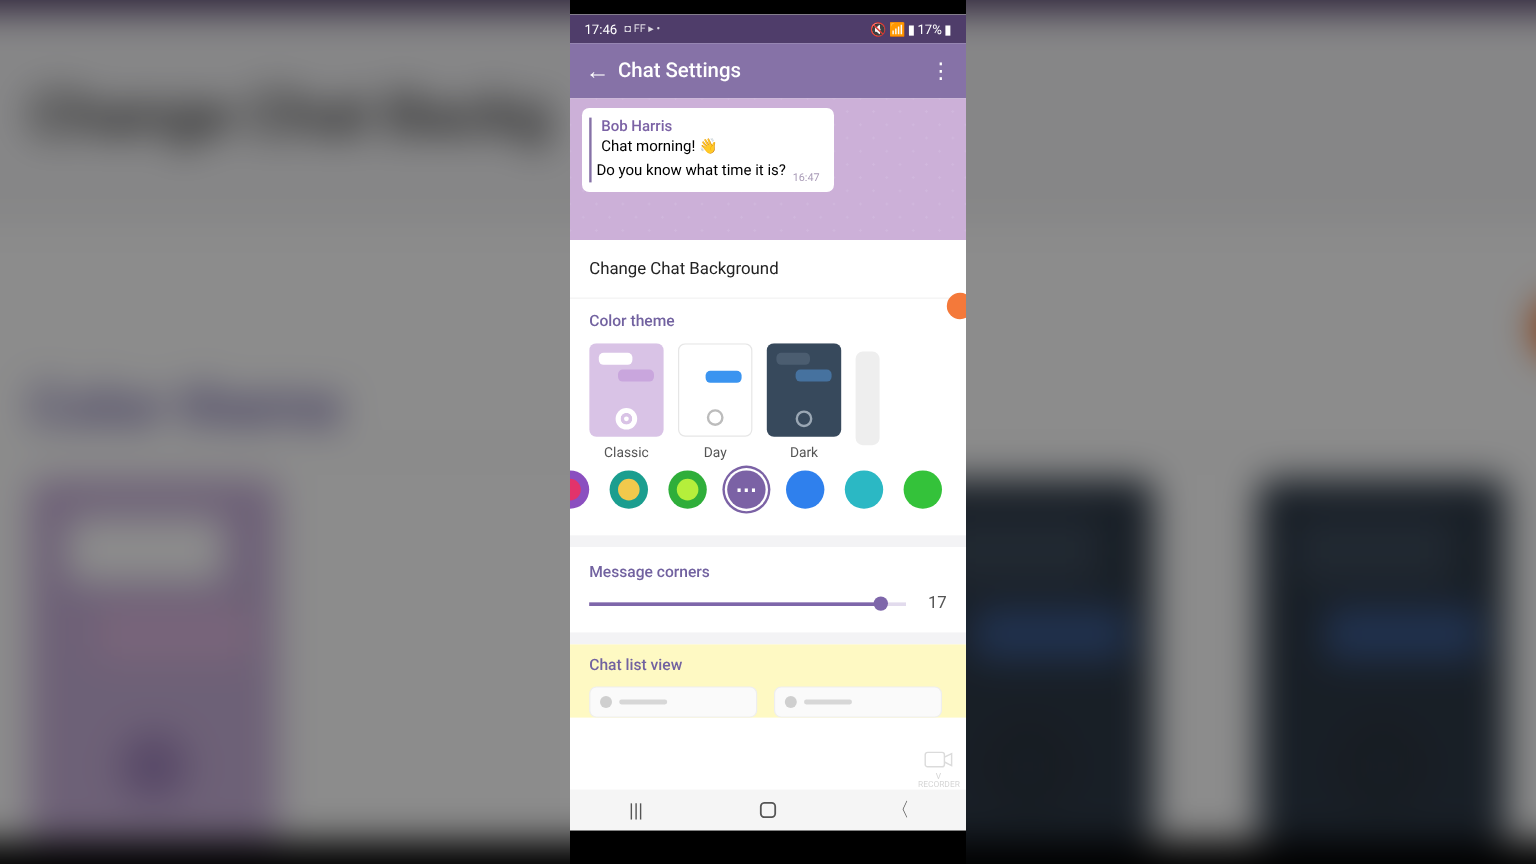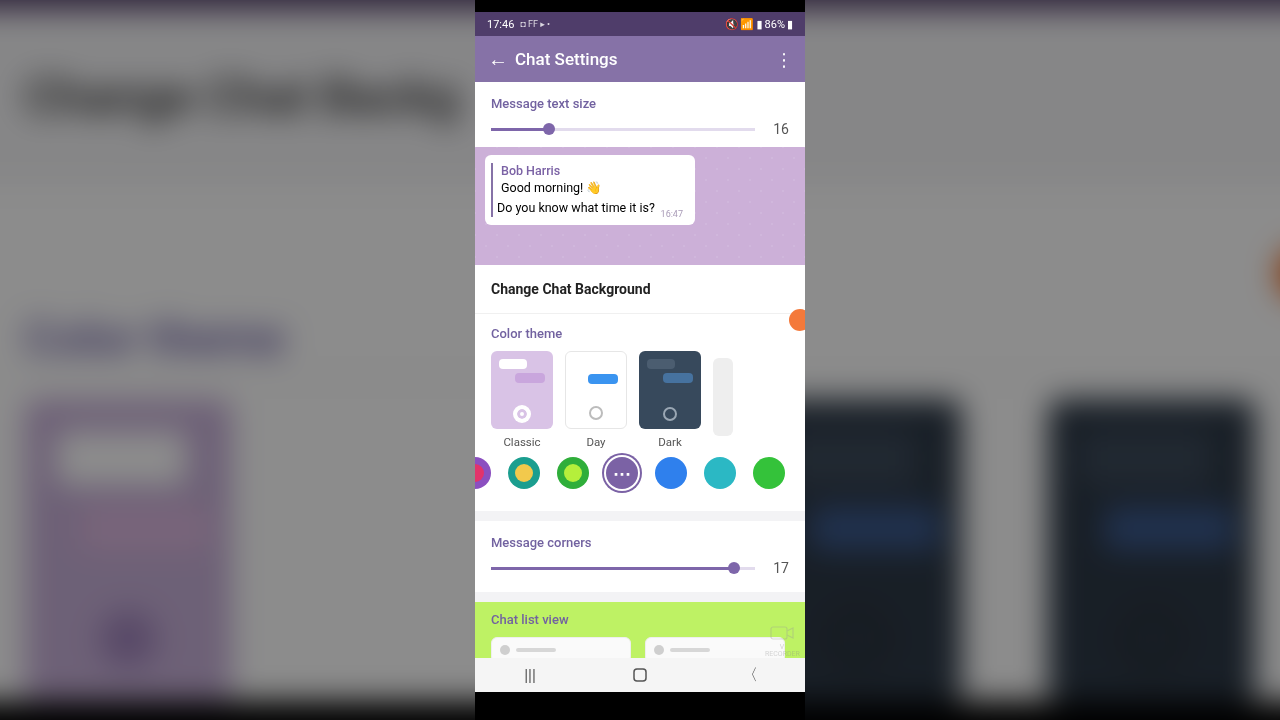--- a/index.html
+++ b/index.html
@@ -56,21 +56,21 @@
   .bubble-in .bar { position:absolute; left:6px; top:8px; bottom:8px; width:2px; background:#8672a7; }
   .bubble-in .name { color:#7b62a5; font-weight:500; font-size:12.5px; margin-left:4px; }
   .bubble-in .gm { margin-left:4px; }
   .bubble-in .q { margin-top:3px; }
   .bubble-in .t { position:absolute; right:12px; bottom:4px; font-size:9px; color:#a99bb7; }
   .bubble-out { position:absolute; right:10px; bottom:10px; background:#eeffc9; border-radius:12px; padding:6px 28px 6px 10px; font-size:12.5px; }
   .bubble-out::after { content:"✓✓"; position:absolute; right:6px; bottom:14px; font-size:8px; color:#7bb86a; letter-spacing:-2px; display:none;}
   .out-meta { position:absolute; right:6px; bottom:3px; font-size:9px; color:#86a86a; display:flex; gap:2px; align-items:center;}
   .out-meta .tk { color:#77b86c; letter-spacing:-3px; font-size:11px; margin-top:-1px;}
 
-  .row-link { padding:16px 16px; font-size:14px; color:#222; border-bottom:1px solid #f0f0f0; background:#fff; cursor:pointer;font-weight:bold; }
+  .row-link { padding:16px 16px; font-size:14px; color:#222; border-bottom:1px solid #f0f0f0; background:#fff; cursor:pointer; }
 
   .themes-wrap { padding:12px 0 8px 16px; background:#fff; position:relative; }
   .rec-badge { position:absolute; right:-6px; top:-5px; width:22px; height:22px; background:#f4793a; border-radius:50%; }
   .themes { display:flex; gap:12px; overflow:hidden; padding-right:0;align-items:center; }
   .theme { width:62px; flex:0 0 62px; text-align:center; cursor:pointer; }
   .theme-card { width:62px; height:78px; border-radius:6px; position:relative; margin-bottom:6px; }
   .theme-card .tb1 { position:absolute; top:8px; left:8px; width:28px; height:10px; border-radius:4px; }
   .theme-card .tb2 { position:absolute; top:22px; right:8px; width:30px; height:10px; border-radius:4px; }
   .theme-card .ring { position:absolute; bottom:8px; left:50%; transform:translateX(-50%); width:14px; height:14px; border:2px solid; border-radius:50%; }
   .theme-card.classic { background:#d9c3e6; } .theme-card.classic .tb1{background:#fff;} .theme-card.classic .tb2{background:#c9a6dd;} .theme-card.classic .ring{border-color:#fff; background:#fff; box-shadow: inset 0 0 0 3px #d9c3e6, 0 0 0 2px #fff;}
@@ -82,21 +82,21 @@
 
   .swatches { display:flex; gap:17px; padding:8px 0 14px 0; background:#fff; overflow:hidden; margin-left:-16px; padding-left:0;}
   .sw { width:32px; height:32px; border-radius:50%; flex:0 0 32px; position:relative; cursor:pointer; }
   .sw.half-l { margin-left:-16px; }
   .sw .inner { position:absolute; inset:7px; border-radius:50%; }
   .sw.sel { box-shadow: 0 0 0 2px #fff, 0 0 0 4px #7b62a5; }
   .sw.sel::after { content:"⋯"; position:absolute; inset:0; display:flex; align-items:center; justify-content:center; color:#fff; font-size:18px; font-weight:bold; }
 
   .divider { height:10px; background:#f3f3f5; }
 
-  .listview { padding:10px 20px 0 16px; background:#bef264; }
+  .listview { padding:10px 20px 0 16px; background:#fef9c3; }
   .lv-row { display:flex; gap:14px; }
   .lv-card { flex:1; height:26px; background:#fafafa; border:1px solid #eee; border-radius:6px; display:flex; align-items:center; padding:0 8px; gap:6px; }
   .lv-dot { width:10px; height:10px; background:#cfcfcf; border-radius:50%; }
   .lv-line { height:4px; background:#d7d7d7; border-radius:2px; width:40px; }
 
   .navbar { position:absolute; bottom:0; left:0; right:0; height:34px; background:#f5f5f5; display:flex; align-items:center; justify-content:space-around; }
   .nbtn { width:20px; height:20px; display:flex; align-items:center; justify-content:center; color:#555; cursor:pointer; }
   .watermark { position:absolute; right:6px; bottom:38px; width:34px; height:30px; opacity:.35; font-size:7px; color:#888; text-align:center; line-height:1;}
   .watermark svg { width:26px; height:18px; stroke:#999; fill:none; stroke-width:1.2;}
 </style>
@@ -139,47 +139,37 @@
 
     <div class="statusbar">
       <div class="sb-left">
         <span>17:46</span>
         <span style="opacity:.8;font-size:9px;">◘ FF ▸ •</span>
       </div>
       <div class="sb-right">
         <span>🔇</span>
         <span>📶</span>
         <span>▮</span>
-        <span>86%</span>
+        <span>17%</span>
         <span>▮</span>
       </div>
     </div>
 
     <div class="appbar">
       <div class="back">←</div>
       <div class="appbar-title">Chat Settings</div>
       <div class="menu">⋮</div>
     </div>
 
-    <div class="section">
-      <div class="section-label">Message text size</div>
-      <div class="slider-row">
-        <div class="slider-track">
-          <div class="slider-fill" id="ts-fill" style="width: 22%;"></div>
-          <div class="slider-thumb" id="ts-thumb" style="left: 22%;"></div>
-        </div>
-        <div class="slider-val">16</div>
-      </div>
-    </div>
 
     <div class="preview">
       <div class="bubble-in">
         <div class="bar"></div>
         <div class="name">Bob Harris</div>
-        <div class="gm">Good morning! 👋</div>
+        <div class="gm">Chat morning! 👋</div>
         <div class="q">Do you know what time it is?</div>
         <div class="t">16:47</div>
       </div>
     </div>
 
     <div class="row-link">Change Chat Background</div>
 
     <div class="themes-wrap">
       <div class="rec-badge"></div>
       <div class="section-label">Color theme</div>

